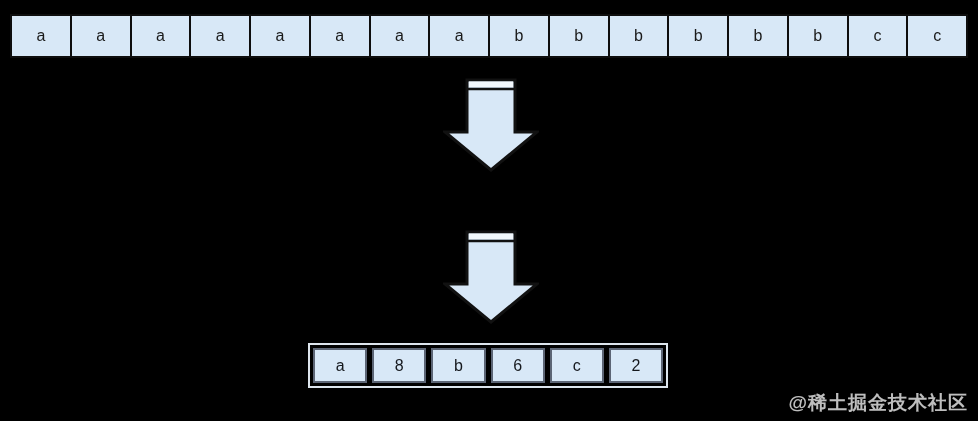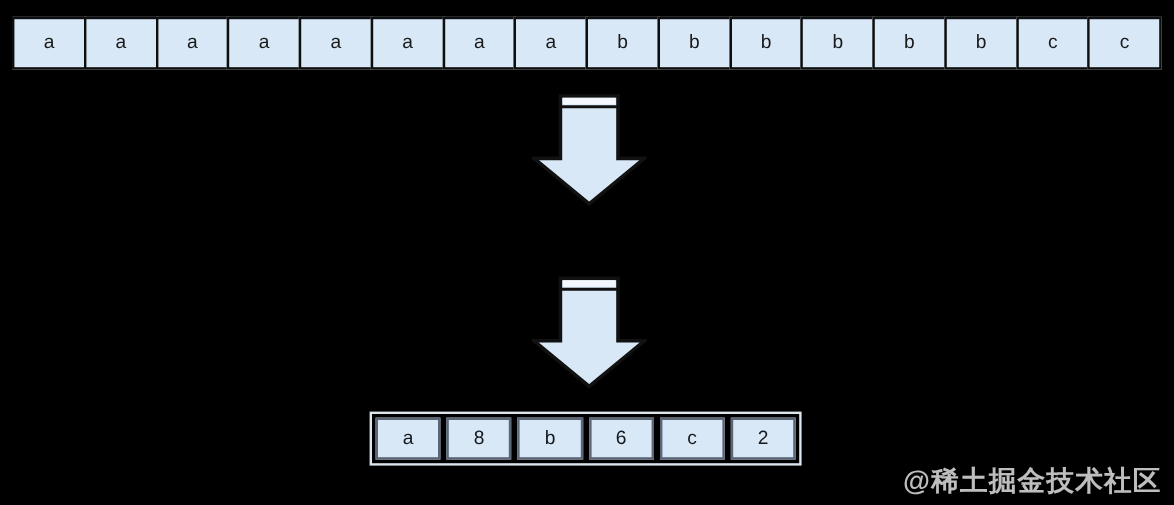--- a/index.html
+++ b/index.html
@@ -72,21 +72,21 @@
     font-size: 16px;
     color: #15181d;
     box-sizing: border-box;
   }
 
   
   .watermark {
     position: absolute;
     right: 10px;
     bottom: 5px;
-    font-size: 23px;
+    font-size: 19px;
     font-weight: bold;
     color: rgba(232, 232, 232, 0.82);
     letter-spacing: 1px;
     white-space: nowrap;
   }
 </style>
 </head>
 <body>
 
 <div class="seq-row">

